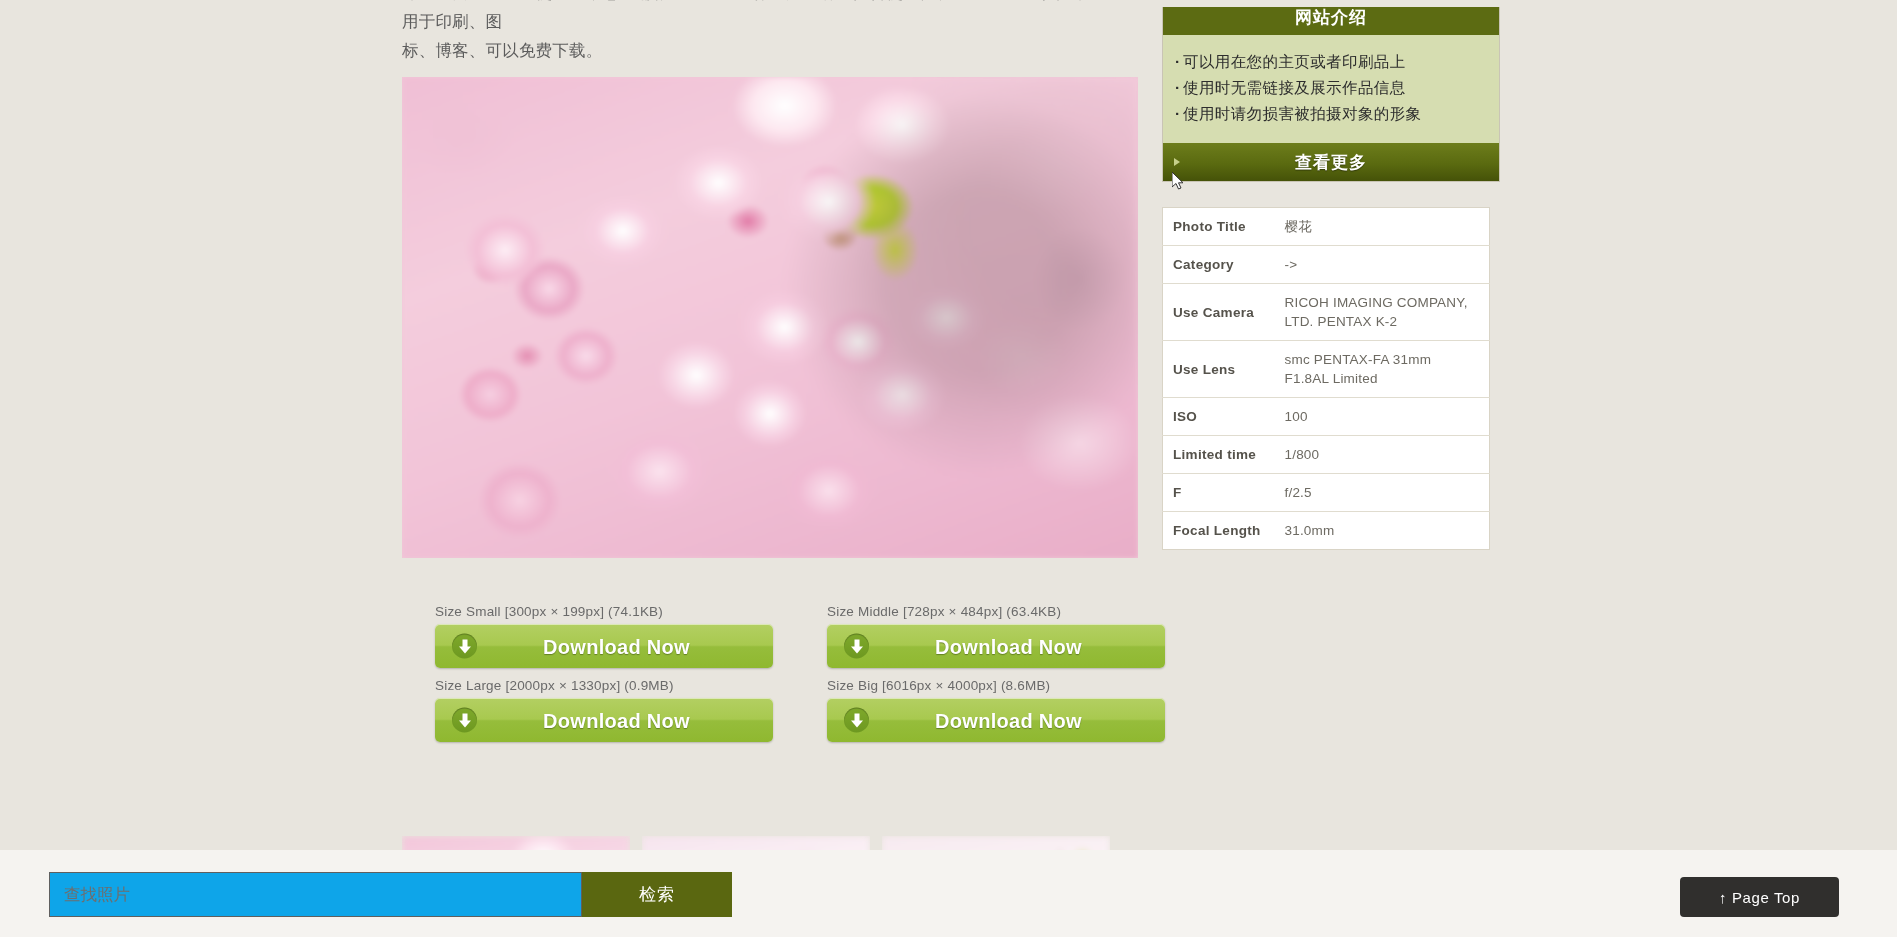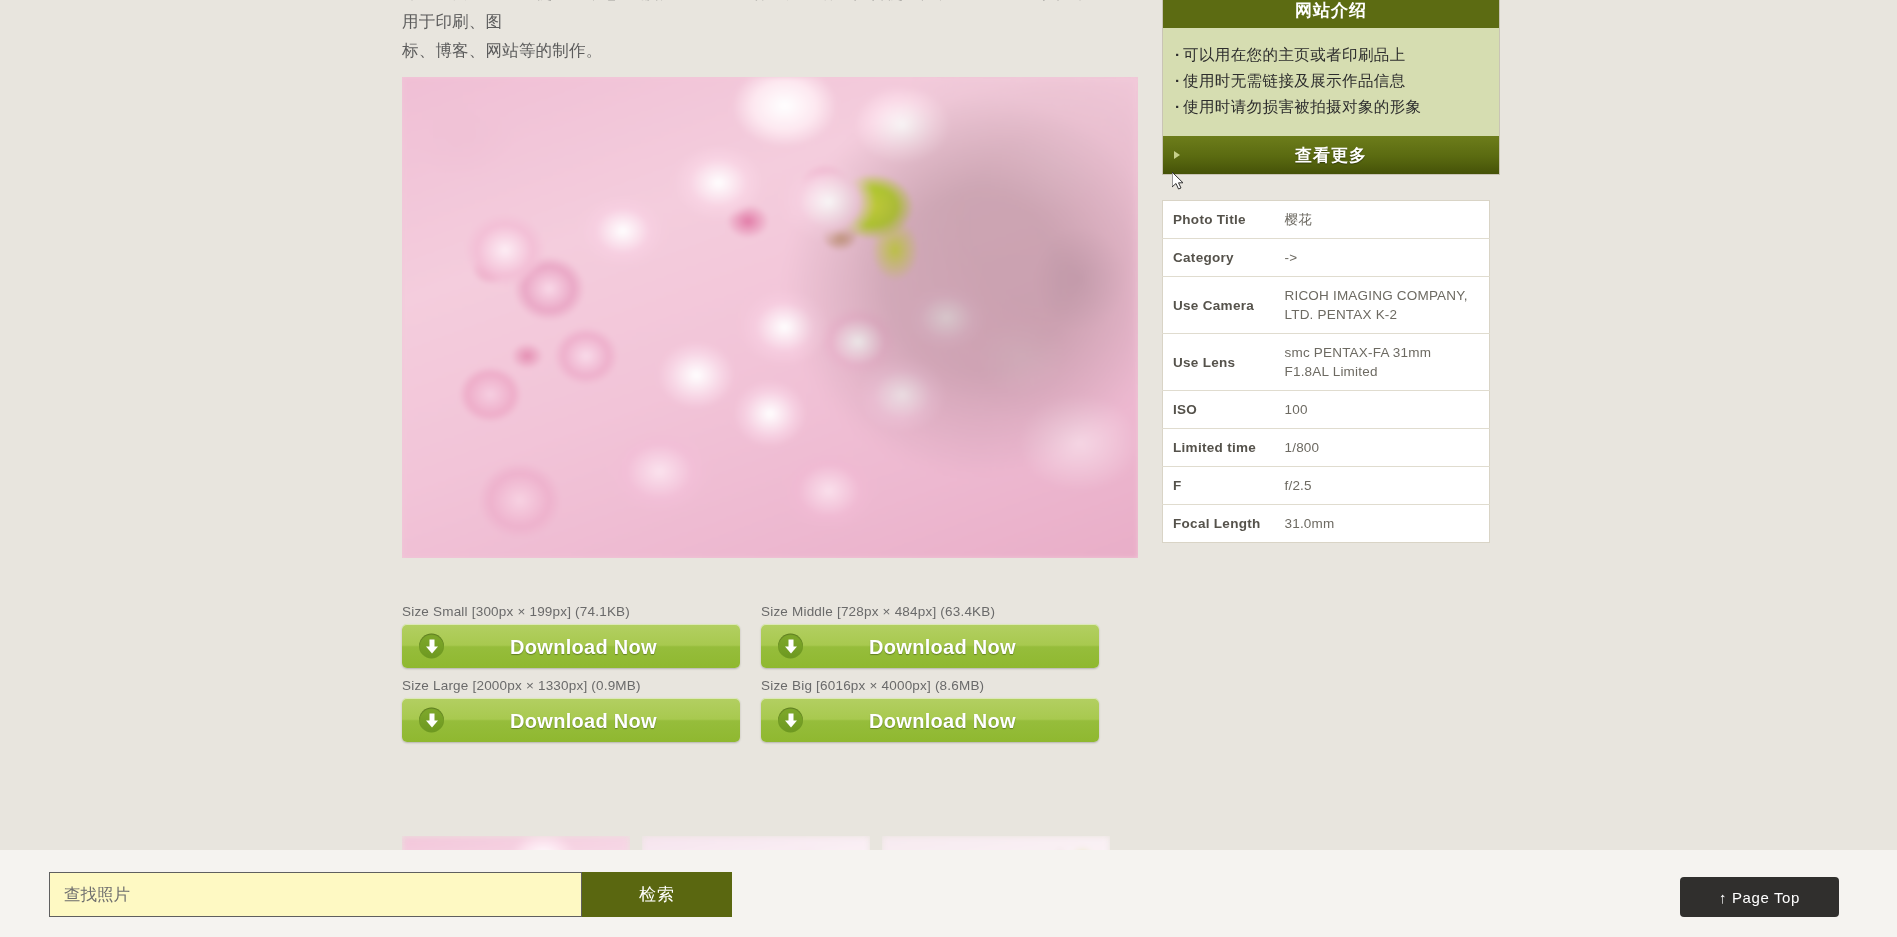--- a/index.html
+++ b/index.html
@@ -102,21 +102,21 @@
   }
 
   
   .dl-grid {
     position: absolute;
     left: 402px;
     top: 604px;
     width: 740px;
   }
   .dl-row { display: flex; gap: 21px; margin-bottom: 10px; }
-  .dl-cell { width: 338px; }
+  .dl-cell { width: 338px; margin-left: 33px; }
   .dl-label {
     font-size: 13.5px;
     color: #6a6a6a;
     letter-spacing: 0.2px;
     margin-bottom: 5px;
     white-space: nowrap;
   }
   .dl-btn {
     position: relative;
     display: block;
@@ -167,21 +167,21 @@
     font-weight: bold;
     color: #fff;
     text-shadow: 0 1px 1px rgba(60,80,20,0.55);
     letter-spacing: 0.3px;
   }
 
   
   #sidebar {
     position: absolute;
     left: 1162px;
-    top: 0;
+    top: 7px;
     width: 338px;
   }
   #intro-box {
     border: 1px solid #c9c4b5;
     border-top: 0;
     background: #d6ddb1;
   }
   #intro-head {
     background: #5c6b12;
     color: #fff;
@@ -318,21 +318,21 @@
     background: #f5f3f0;
     z-index: 40;
   }
   #search-input {
     position: absolute;
     left: 49px;
     top: 22px;
     width: 533px;
     height: 45px;
     border: 1px solid #5f5f5f;
-    background: #fef9c3;
+    background: #0ea5e9;
     font-family: inherit;
     font-size: 16.5px;
     color: #3b3b3b;
     padding: 0 14px;
     outline: none;
   }
   #search-input::placeholder { color: #6e6e6e; opacity: 1; }
   #search-btn {
     position: absolute;
     left: 582px;
@@ -373,21 +373,21 @@
   }
 </style>
 </head>
 <body>
 
 <div id="page">
 
   <div id="content-column">
     <div id="intro-paragraph">
       <span class="clipline">可以免费下载。在使用时，您无需标明出处、进行用户注册或报告使用情况。本网站的素材可以广泛用于印刷、图</span>
-      <span class="clipline">标、博客、网站等的制作。</span>
+      <span class="clipline">标、博客、可以免费下载。</span>
     </div>
   </div>
 
   <div id="main-photo-wrap">
     <div id="main-photo"></div>
   </div>
 
   <div class="dl-grid">
     <div class="dl-row">
       <div class="dl-cell">

